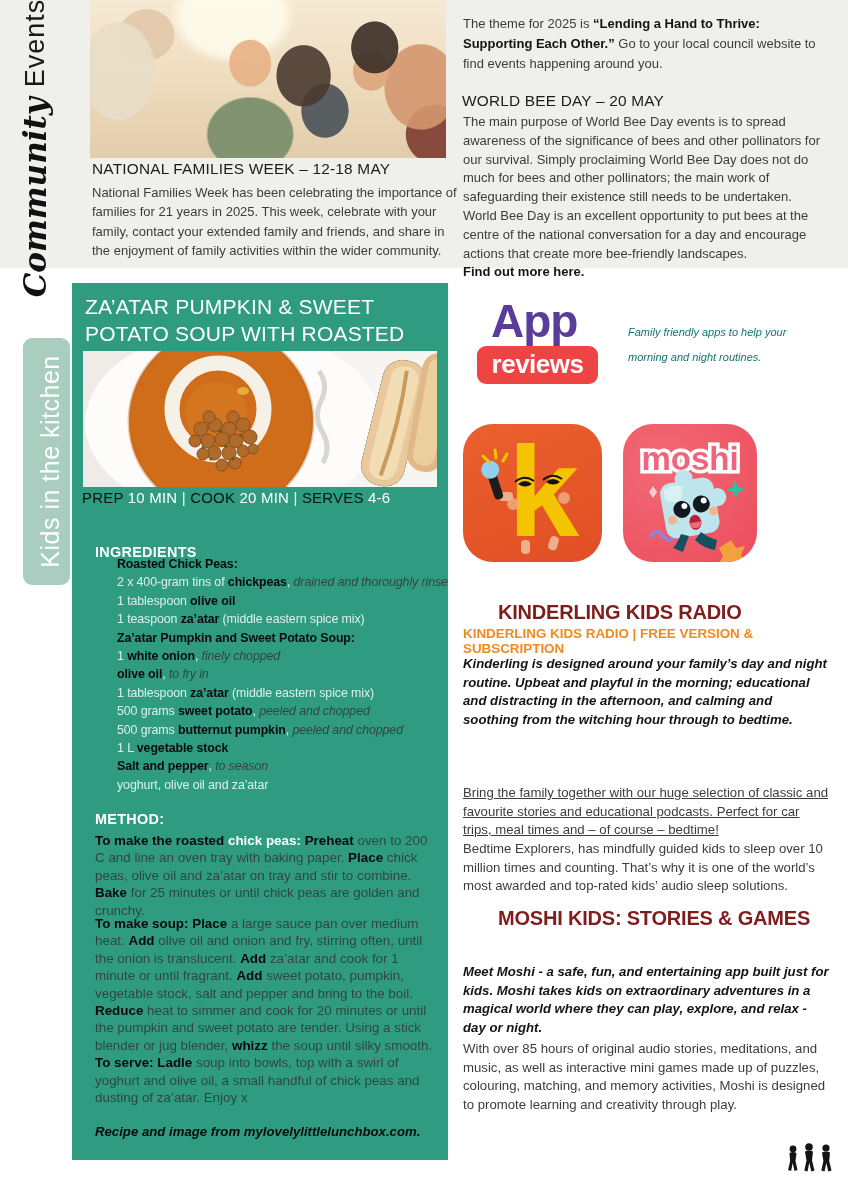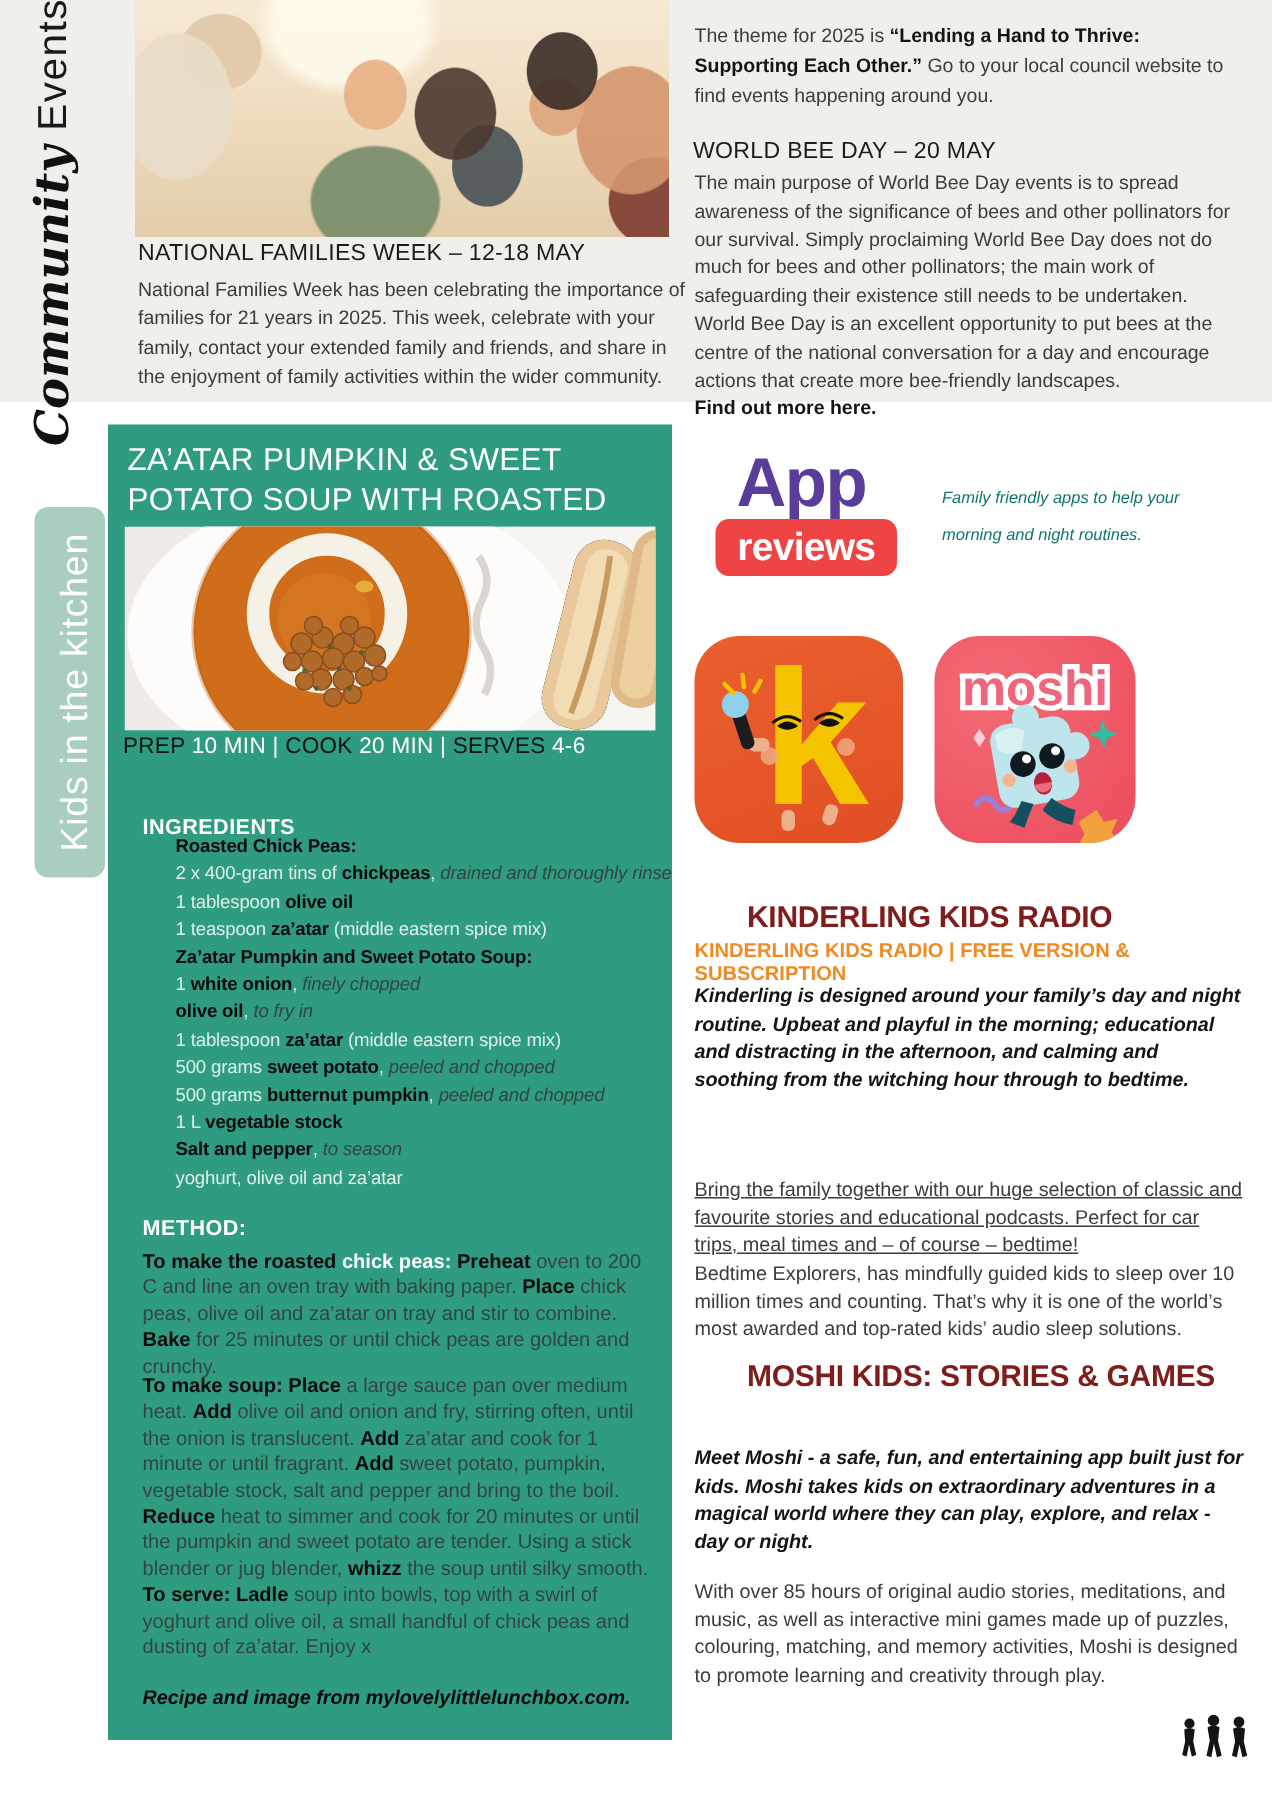--- a/index.html
+++ b/index.html
@@ -68,21 +68,21 @@
       color:#ffffff;font-weight:700;font-size:26px;text-align:center;line-height:37px;letter-spacing:-.5px;}
   .tagline{position:absolute;left:628px;top:320px;width:190px;font-style:italic;font-size:11px;line-height:24.5px;color:#0f766e;}
   .app-icon{position:absolute;top:424px;height:138px;border-radius:30px;overflow:hidden;}
   .icon-kinderling{left:463px;width:139px;background:linear-gradient(160deg,#ea602e,#e14f24);}
   .icon-moshi{left:623px;width:134px;background:radial-gradient(120px 120px at 30% 30%,#f36a75,#ec4f60);}
   .sec-h{position:absolute;left:463px;font-size:20px;font-weight:700;color:#7f1d1d;letter-spacing:-.2px;margin-left:35px;}
   .sec-sub{position:absolute;left:463px;font-size:13.4px;font-weight:700;color:#f18a21;}
   .sec-p{position:absolute;left:463px;width:368px;font-size:13.2px;line-height:18.5px;color:#3c3c3c;}
   .sec-intro{font-style:italic;font-weight:700;color:#141414;}
   .k-h{top:601px;} .k-sub{top:626px;} .k-intro{top:655px;} .k-p1{top:784px;text-decoration:underline;} .k-p2{top:817px;margin-top:23px;}
-  .m-h{top:907px;} .m-sub{top:934px;} .m-intro{top:963px;} .m-p{top:1040px;margin-top:12px;}
+  .m-h{top:907px;} .m-sub{top:934px;} .m-intro{top:963px;} .m-p{top:1040px;}
   .children{position:absolute;left:786px;top:1142px;width:48px;height:36px;}
 </style>
 </head>
 <body>
 
 <div id="page">
 
   <div class="gray-band">
     <div class="v-community">
       <span class="script">Community</span>

